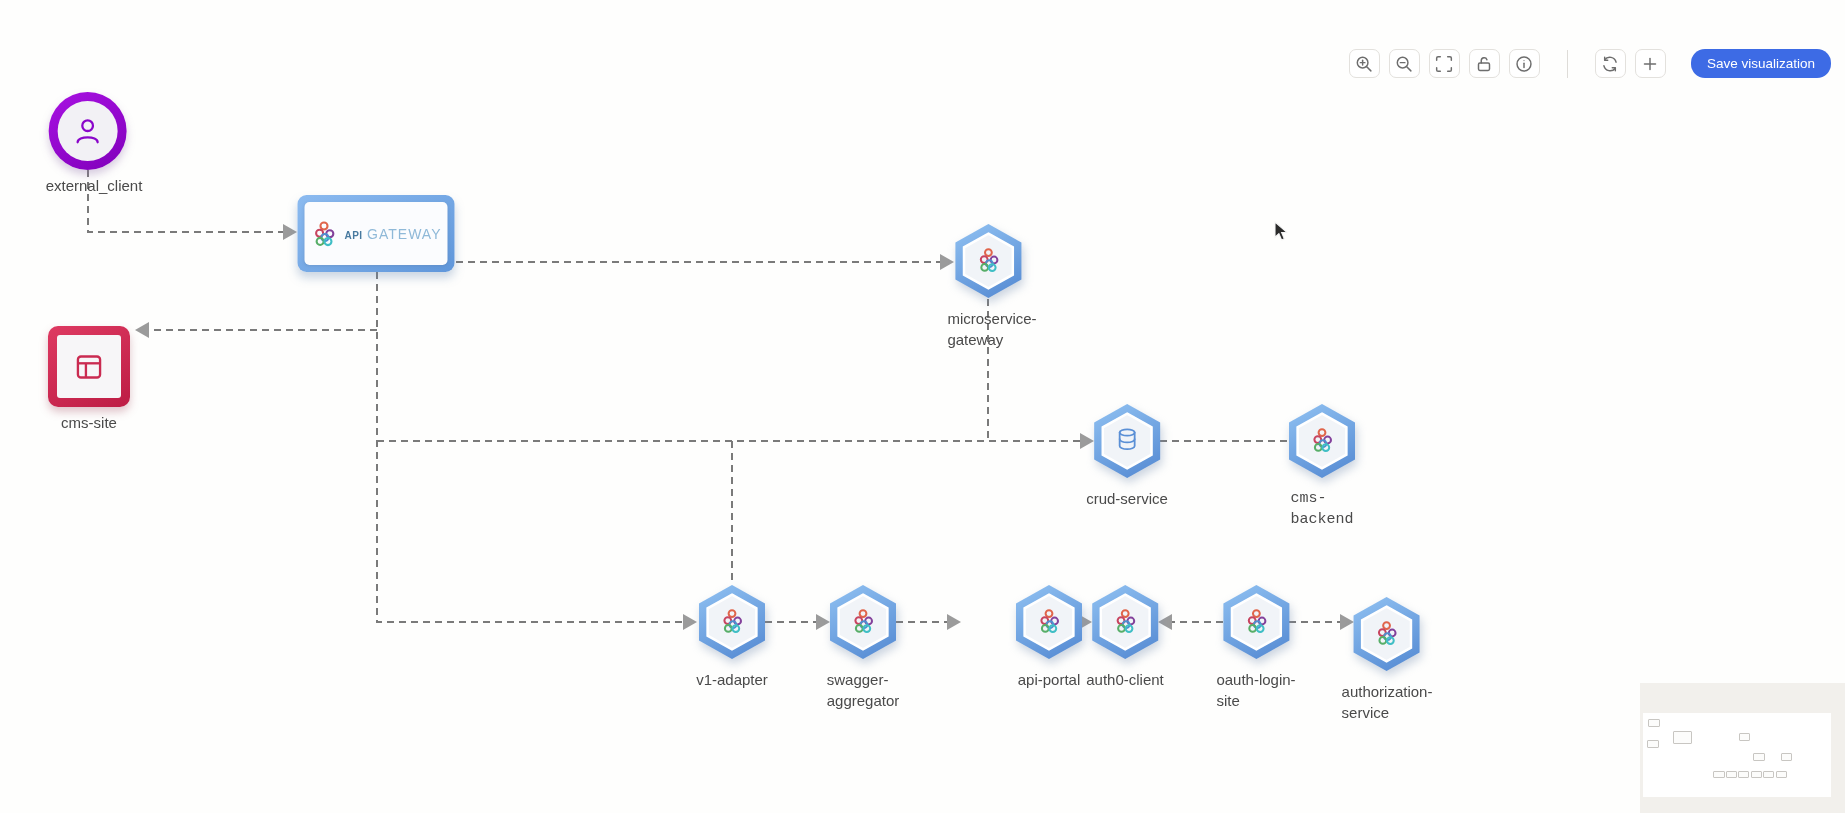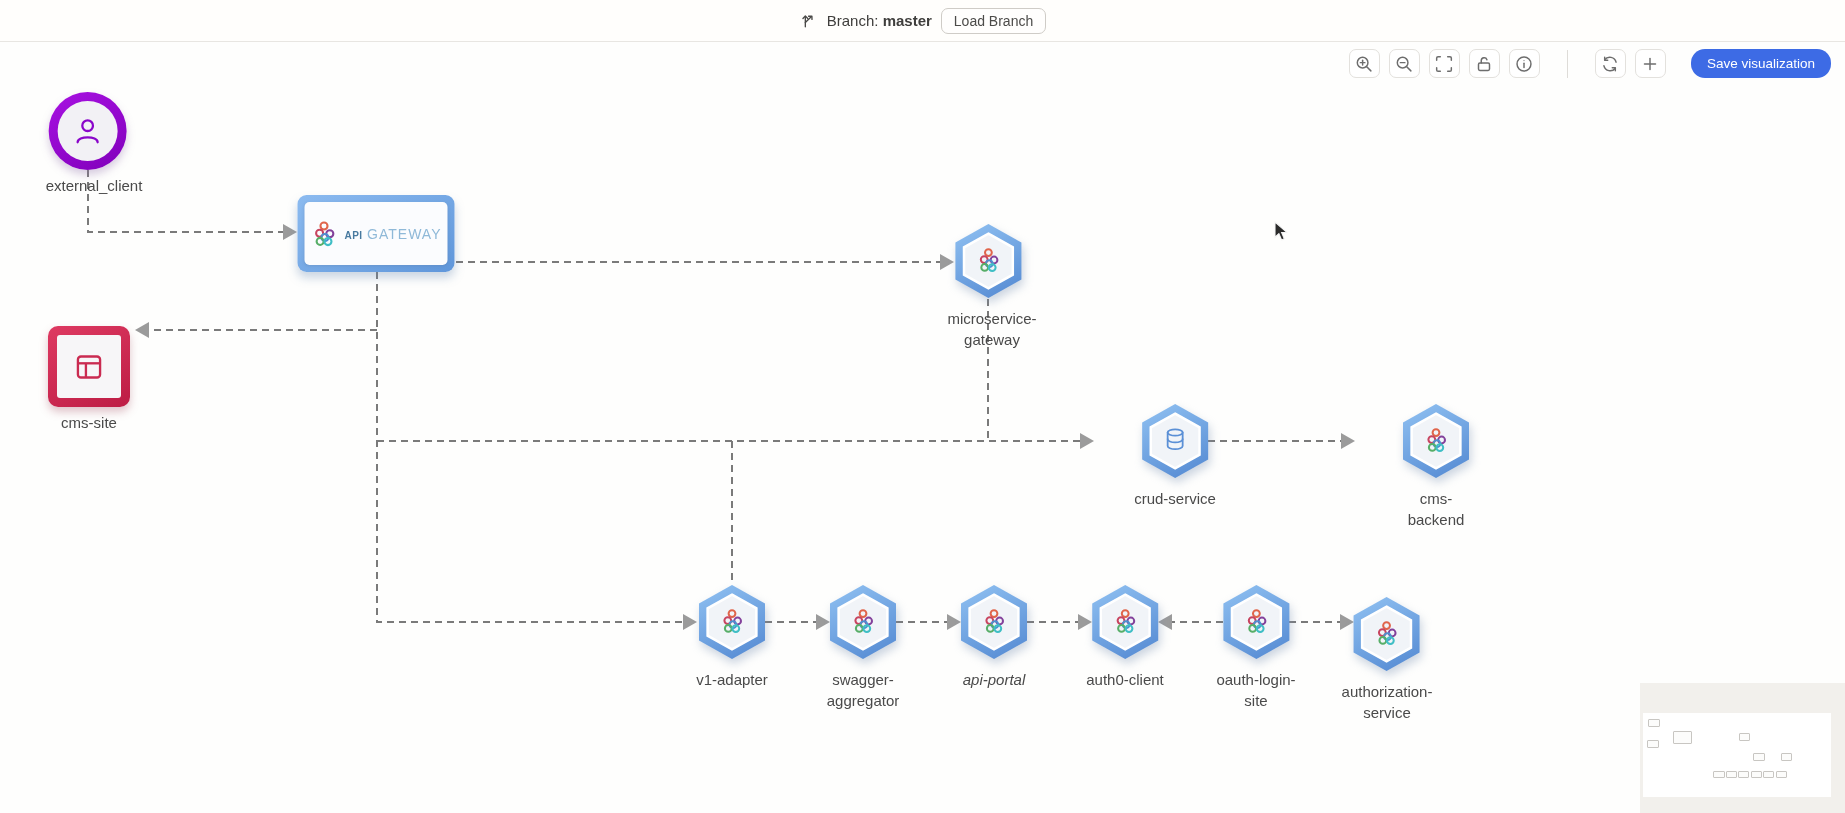--- a/index.html
+++ b/index.html
@@ -23,21 +23,21 @@
   .save-btn{margin-left:25px;height:29px;padding:0 16px;background:var(--primary-blue,#3d6be5);
     color:#fff;border:none;border-radius:14px;font-size:13.5px;cursor:pointer;font-family:inherit;}
 
   
   #edges-svg{position:absolute;left:0;top:0;z-index:1;}
   .edge{fill:none;stroke:var(--edge-gray,#7a7a7a);stroke-width:2;stroke-dasharray:7 5;}
   .arrowhead{fill:var(--arrow-gray,#9b9b9b);}
 
   .node{position:absolute;display:flex;flex-direction:column;align-items:center;z-index:10;
     transform:translateX(-50%);}
-  .node-label{margin-top:5px;font-size:15px;line-height:21px;color:#4a4a4a;text-align:center;
+  .node-label{margin-top:5px;font-size:15px;line-height:21px;color:#4a4a4a;
     white-space:pre-line;}
 
   .user-ring{width:78px;height:78px;border-radius:50%;
     background:linear-gradient(150deg,#a811e2,#8000ba);
     display:flex;align-items:center;justify-content:center;box-shadow:0 5px 9px rgba(140,110,170,.35);}
   .user-inner{width:60px;height:60px;border-radius:50%;background:#f2f1f5;
     display:flex;align-items:center;justify-content:center;}
 
   .gw-box{width:157px;height:77px;border-radius:9px;
     background:linear-gradient(150deg,#8cbbf0,#5f96da);
@@ -61,32 +61,20 @@
   #minimap .vp{position:absolute;background:#ffffff;}
   #minimap .mm-node{position:absolute;border:1px solid #c8c6c2;background:#fcfcfb;border-radius:1px;}
 
   #cursor{position:absolute;z-index:40;pointer-events:none;}
 </style>
 </head>
 <body>
 
 <div id="stage">
 
-  <header id="topbar">
-    <span class="git-icon">
-      <svg width="19" height="19" viewBox="0 0 24 24" fill="none" stroke="currentColor" stroke-width="1.7" stroke-linecap="round" stroke-linejoin="round">
-        <path d="M8 20V8"></path>
-        <polyline points="5,9.4 8,6.2 11,9.4"></polyline>
-        <path d="M8 14.5 L15.5 7.3"></path>
-        <polyline points="12.1,6.6 16.3,6.4 16.4,10.6"></polyline>
-      </svg>
-    </span>
-    <span class="branch-text"><span>Branch:</span> <b>master</b></span>
-    <button class="load-branch">Load Branch</button>
-  </header>
 
   <svg id="edges-svg" width="1845" height="813">
       <path d="M 88 170 V 232 H 283" class="edge"></path>
       <polygon points="297,232 283,224 283,240" class="arrowhead"></polygon>
       <path d="M 456 262 H 940" class="edge"></path>
       <polygon points="954,262 940,254 940,270" class="arrowhead"></polygon>
       <path d="M 377 272 V 622 H 683" class="edge"></path>
       <polygon points="697,622 683,614 683,630" class="arrowhead"></polygon>
       <path d="M 377 330 H 149" class="edge"></path>
       <polygon points="135,330 149,322 149,338" class="arrowhead"></polygon>
@@ -164,39 +152,39 @@
             <circle cx="7.8" cy="11.8" r="3.4" stroke="#c84560"></circle>
             <circle cx="17.6" cy="12.2" r="3.4" stroke="#83419b"></circle>
             <circle cx="12.9" cy="15.9" r="3.4" stroke="#4e8fd0"></circle>
             <circle cx="8.3" cy="19.6" r="3.4" stroke="#57ae68"></circle>
             <circle cx="15.8" cy="19.8" r="3.4" stroke="#3fbec5"></circle>
           </g>
         </svg>
         <div class="node-label" style="transform: translateX(4px);">microservice-
 gateway</div>
       </div>
-      <div class="node" style="left: 1127px; top: 401px; margin-left: 48px;">
+      <div class="node" style="left: 1127px; top: 401px;">
         <svg class="hex-svg" width="74" height="82" viewBox="0 0 74 82">
           <defs>
             <linearGradient id="hexgrad2" x1="0.1" y1="0" x2="0.55" y2="1">
               <stop offset="0" stop-color="#8fc0f1"></stop>
               <stop offset="1" stop-color="#5b90d6"></stop>
             </linearGradient>
           </defs>
           <polygon points="37,3 70,21.5 70,58.5 37,77 4,58.5 4,21.5" fill="url(#hexgrad2)"></polygon>
           <polygon points="37,12.6 61.4,26.3 61.4,53.7 37,67.4 12.6,53.7 12.6,26.3" fill="#f1f4f8" stroke="#ffffff" stroke-width="2.5"></polygon>
           <g transform="translate(26,27)" fill="none" stroke="#5b90d6" stroke-width="1.8" stroke-linecap="round">
             <ellipse cx="11" cy="4.5" rx="7.5" ry="3.2"></ellipse>
             <path d="M3.5 4.5 V18 c0 1.8 3.4 3.2 7.5 3.2 s7.5-1.4 7.5-3.2 V4.5"></path>
             <path d="M3.5 11.2 c0 1.8 3.4 3.2 7.5 3.2 s7.5-1.4 7.5-3.2"></path>
           </g>
         </svg>
         <div class="node-label">crud-service</div>
       </div>
-      <div class="node" style="left: 1436px; top: 401px;">
+      <div class="node" style="left: 1322px; top: 401px; font-family: Liberation Mono, monospace;">
         <svg class="hex-svg" width="74" height="82" viewBox="0 0 74 82">
           <defs>
             <linearGradient id="hexgrad3" x1="0.1" y1="0" x2="0.55" y2="1">
               <stop offset="0" stop-color="#8fc0f1"></stop>
               <stop offset="1" stop-color="#5b90d6"></stop>
             </linearGradient>
           </defs>
           <polygon points="37,3 70,21.5 70,58.5 37,77 4,58.5 4,21.5" fill="url(#hexgrad3)"></polygon>
           <polygon points="37,12.6 61.4,26.3 61.4,53.7 37,67.4 12.6,53.7 12.6,26.3" fill="#f1f4f8" stroke="#ffffff" stroke-width="2.5"></polygon>
           <g transform="translate(25,26.8)" fill="none" stroke-width="2">
@@ -247,21 +235,21 @@
             <circle cx="7.8" cy="11.8" r="3.4" stroke="#c84560"></circle>
             <circle cx="17.6" cy="12.2" r="3.4" stroke="#83419b"></circle>
             <circle cx="12.9" cy="15.9" r="3.4" stroke="#4e8fd0"></circle>
             <circle cx="8.3" cy="19.6" r="3.4" stroke="#57ae68"></circle>
             <circle cx="15.8" cy="19.8" r="3.4" stroke="#3fbec5"></circle>
           </g>
         </svg>
         <div class="node-label">swagger-
 aggregator</div>
       </div>
-      <div class="node" style="left: 994px; top: 582px; font-style: italic;">
+      <div class="node" style="left: 1049px; top: 582px;">
         <svg class="hex-svg" width="74" height="82" viewBox="0 0 74 82">
           <defs>
             <linearGradient id="hexgrad6" x1="0.1" y1="0" x2="0.55" y2="1">
               <stop offset="0" stop-color="#8fc0f1"></stop>
               <stop offset="1" stop-color="#5b90d6"></stop>
             </linearGradient>
           </defs>
           <polygon points="37,3 70,21.5 70,58.5 37,77 4,58.5 4,21.5" fill="url(#hexgrad6)"></polygon>
           <polygon points="37,12.6 61.4,26.3 61.4,53.7 37,67.4 12.6,53.7 12.6,26.3" fill="#f1f4f8" stroke="#ffffff" stroke-width="2.5"></polygon>
           <g transform="translate(25,26.8)" fill="none" stroke-width="2">

